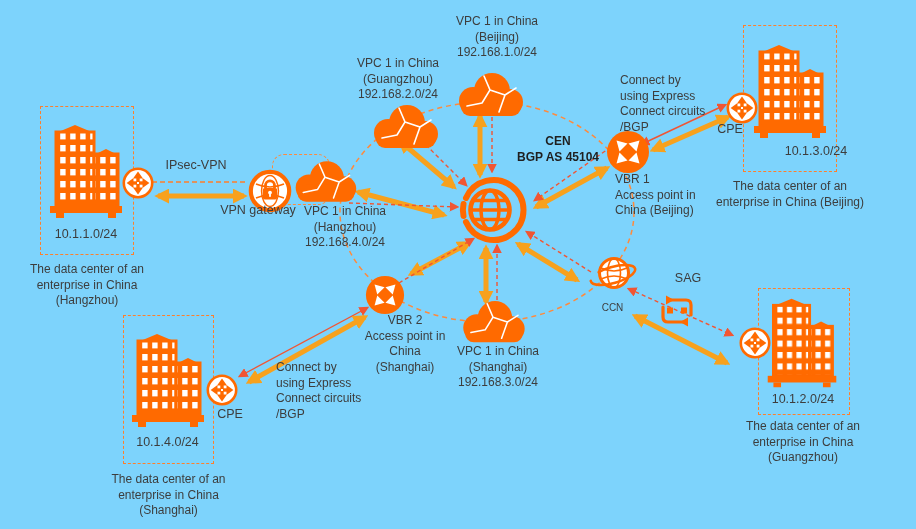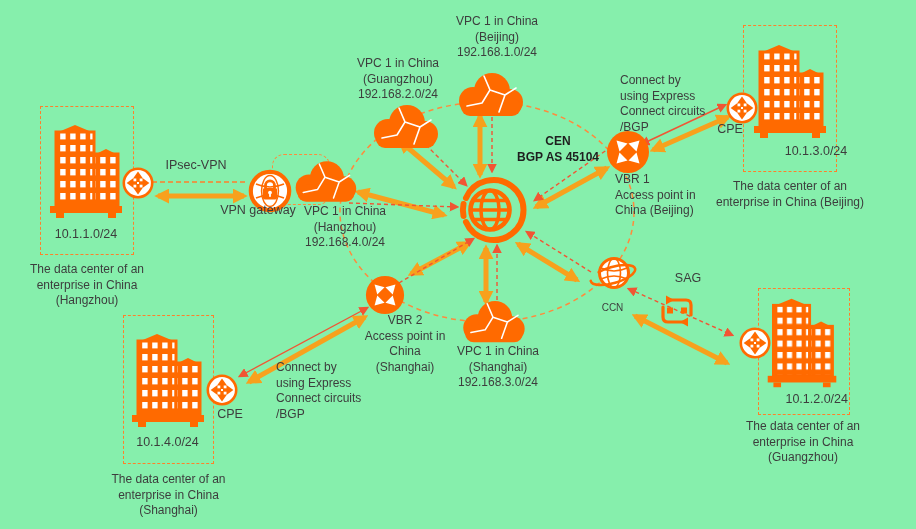--- a/index.html
+++ b/index.html
@@ -1,17 +1,17 @@
 <!DOCTYPE html>
 <html><head>
 <meta charset="utf-8">
 <style>
   html,body{margin:0;padding:0;background:#fff;}
   #canvas{
-    position:relative;width:916px;height:529px;background:#86efac;overflow:hidden;
+    position:relative;width:916px;height:529px;background:#7dd3fc;overflow:hidden;
     font-family:"Liberation Sans","DejaVu Sans",sans-serif;color:#3d3d3d;
   }
   svg{display:block;}
   .lbl{position:absolute;font-size:12px;line-height:15.5px;text-align:center;color:#3d3d3d;z-index:4;}
   .lbl.left{text-align:left;}
   .lbl.bold{font-weight:bold;color:#1f1f1f;}
   .line{display:block;}
   .dc-box{position:absolute;border:1.5px dashed #FF7F2A;z-index:1;}
   .vpn-box{position:absolute;border:1.5px dashed #FF8A3C;border-radius:12px;z-index:1;}
   .icon{position:absolute;z-index:3;}
@@ -298,21 +298,21 @@
   <div class="lbl left" style="left:276px;top:360px;width:112px;">
     <span class="line">Connect by</span>
     <span class="line">using Express</span>
     <span class="line">Connect circuits</span>
     <span class="line">/BGP</span>
   </div>
 
   <div class="lbl cidr" style="left:40px;top:227px;width:92px;">10.1.1.0/24</div>
   <div class="lbl cidr" style="left:770px;top:144px;width:92px;text-align:center;">10.1.3.0/24</div>
   <div class="lbl cidr" style="left:123px;top:435px;width:89px;">10.1.4.0/24</div>
-  <div class="lbl cidr" style="left:758px;top:392px;width:90px;text-align:right;">10.1.2.0/24</div>
+  <div class="lbl cidr" style="left:758px;top:392px;width:90px;">10.1.2.0/24</div>
 
   <div class="lbl" style="left:16px;top:262px;width:142px;">
     <span class="line">The data center of an</span>
     <span class="line">enterprise in China</span>
     <span class="line">(Hangzhou)</span>
   </div>
   <div class="lbl" style="left:698px;top:179px;width:184px;">
     <span class="line">The data center of an</span>
     <span class="line">enterprise in China (Beijing)</span>
   </div>

